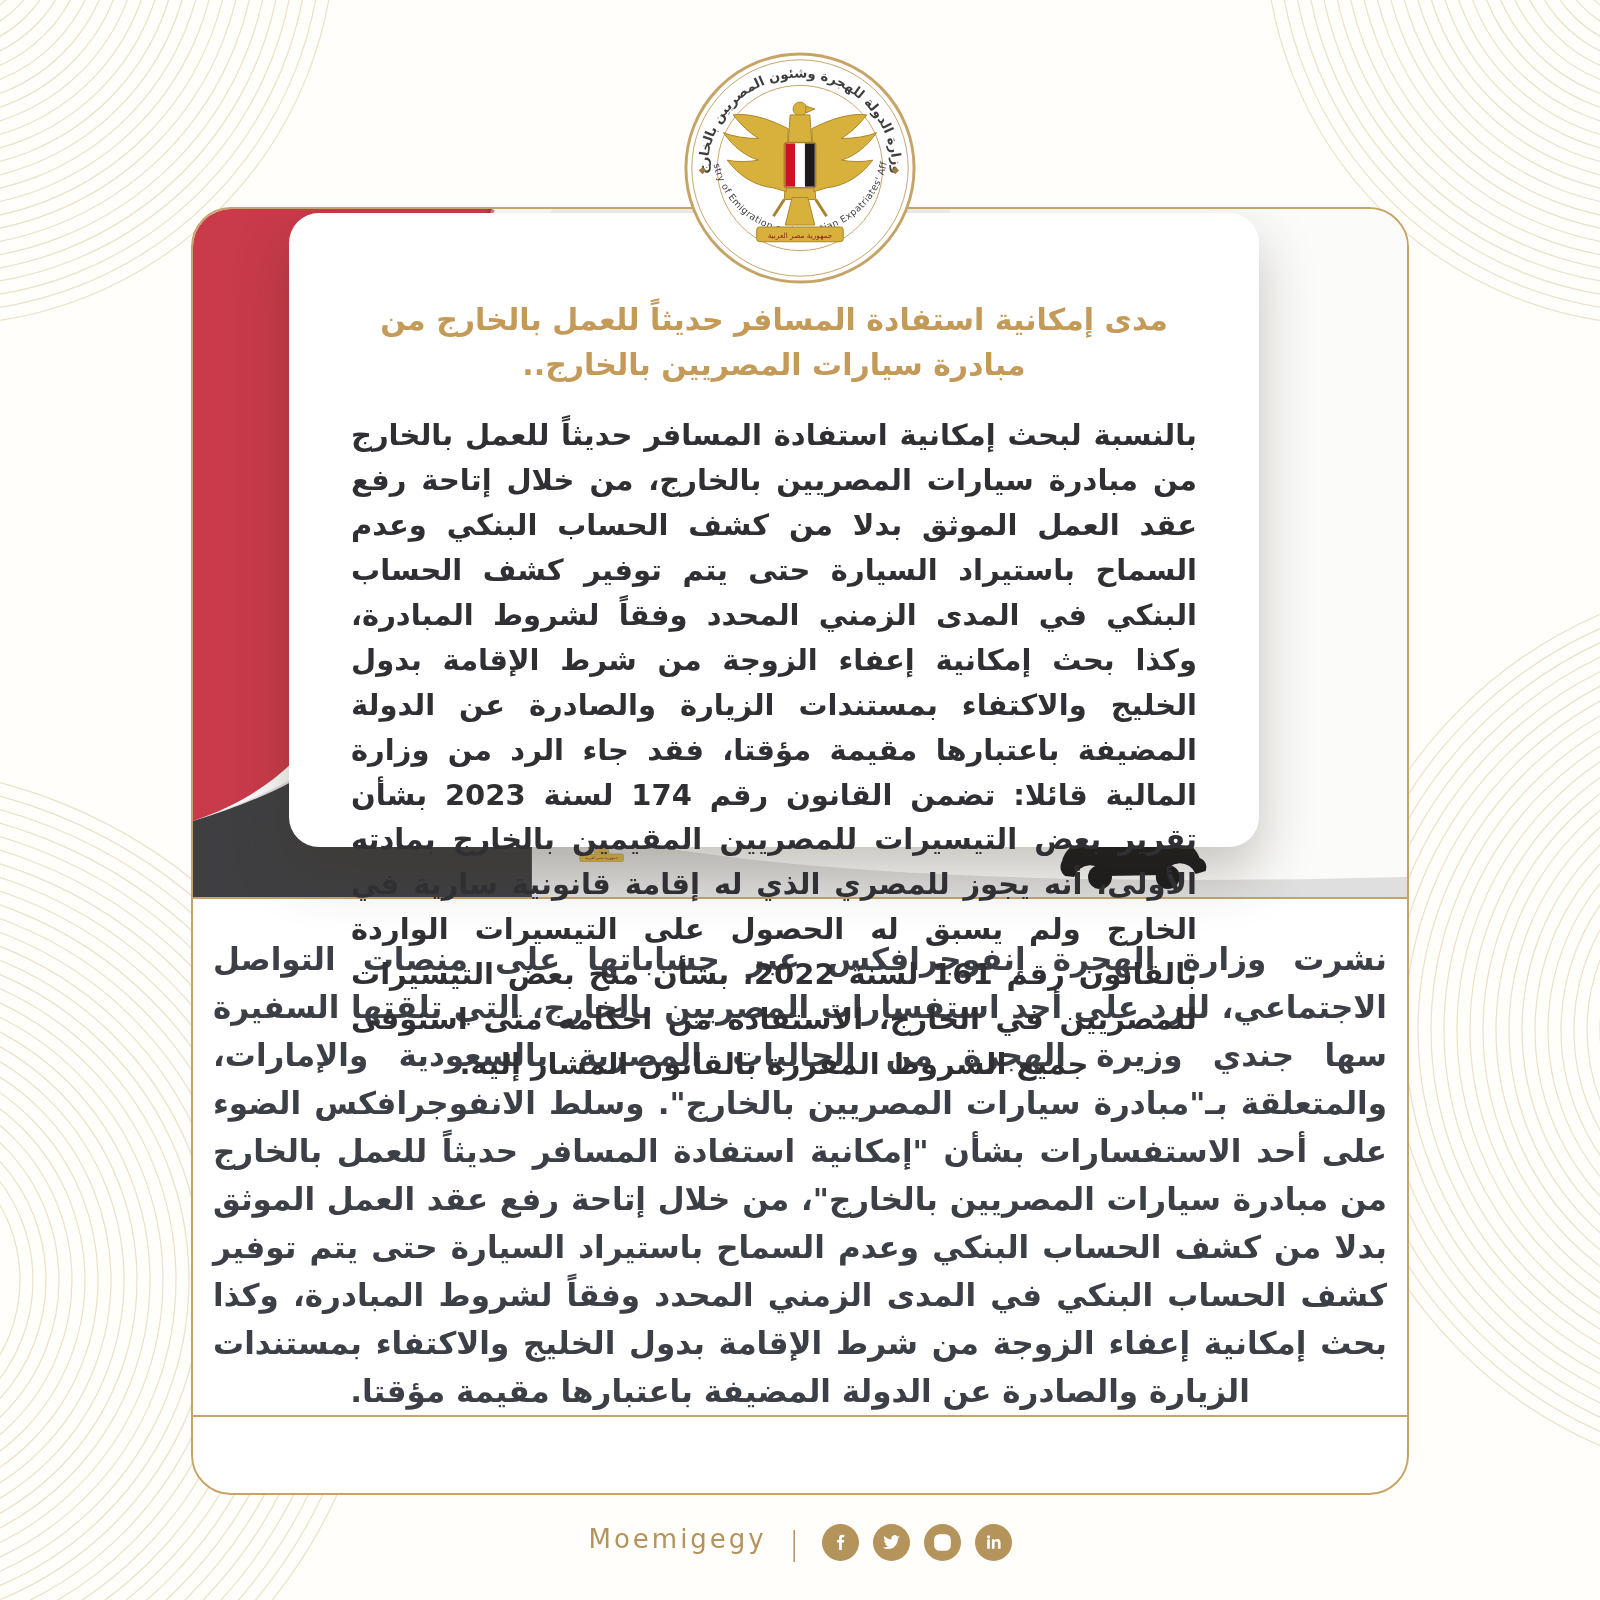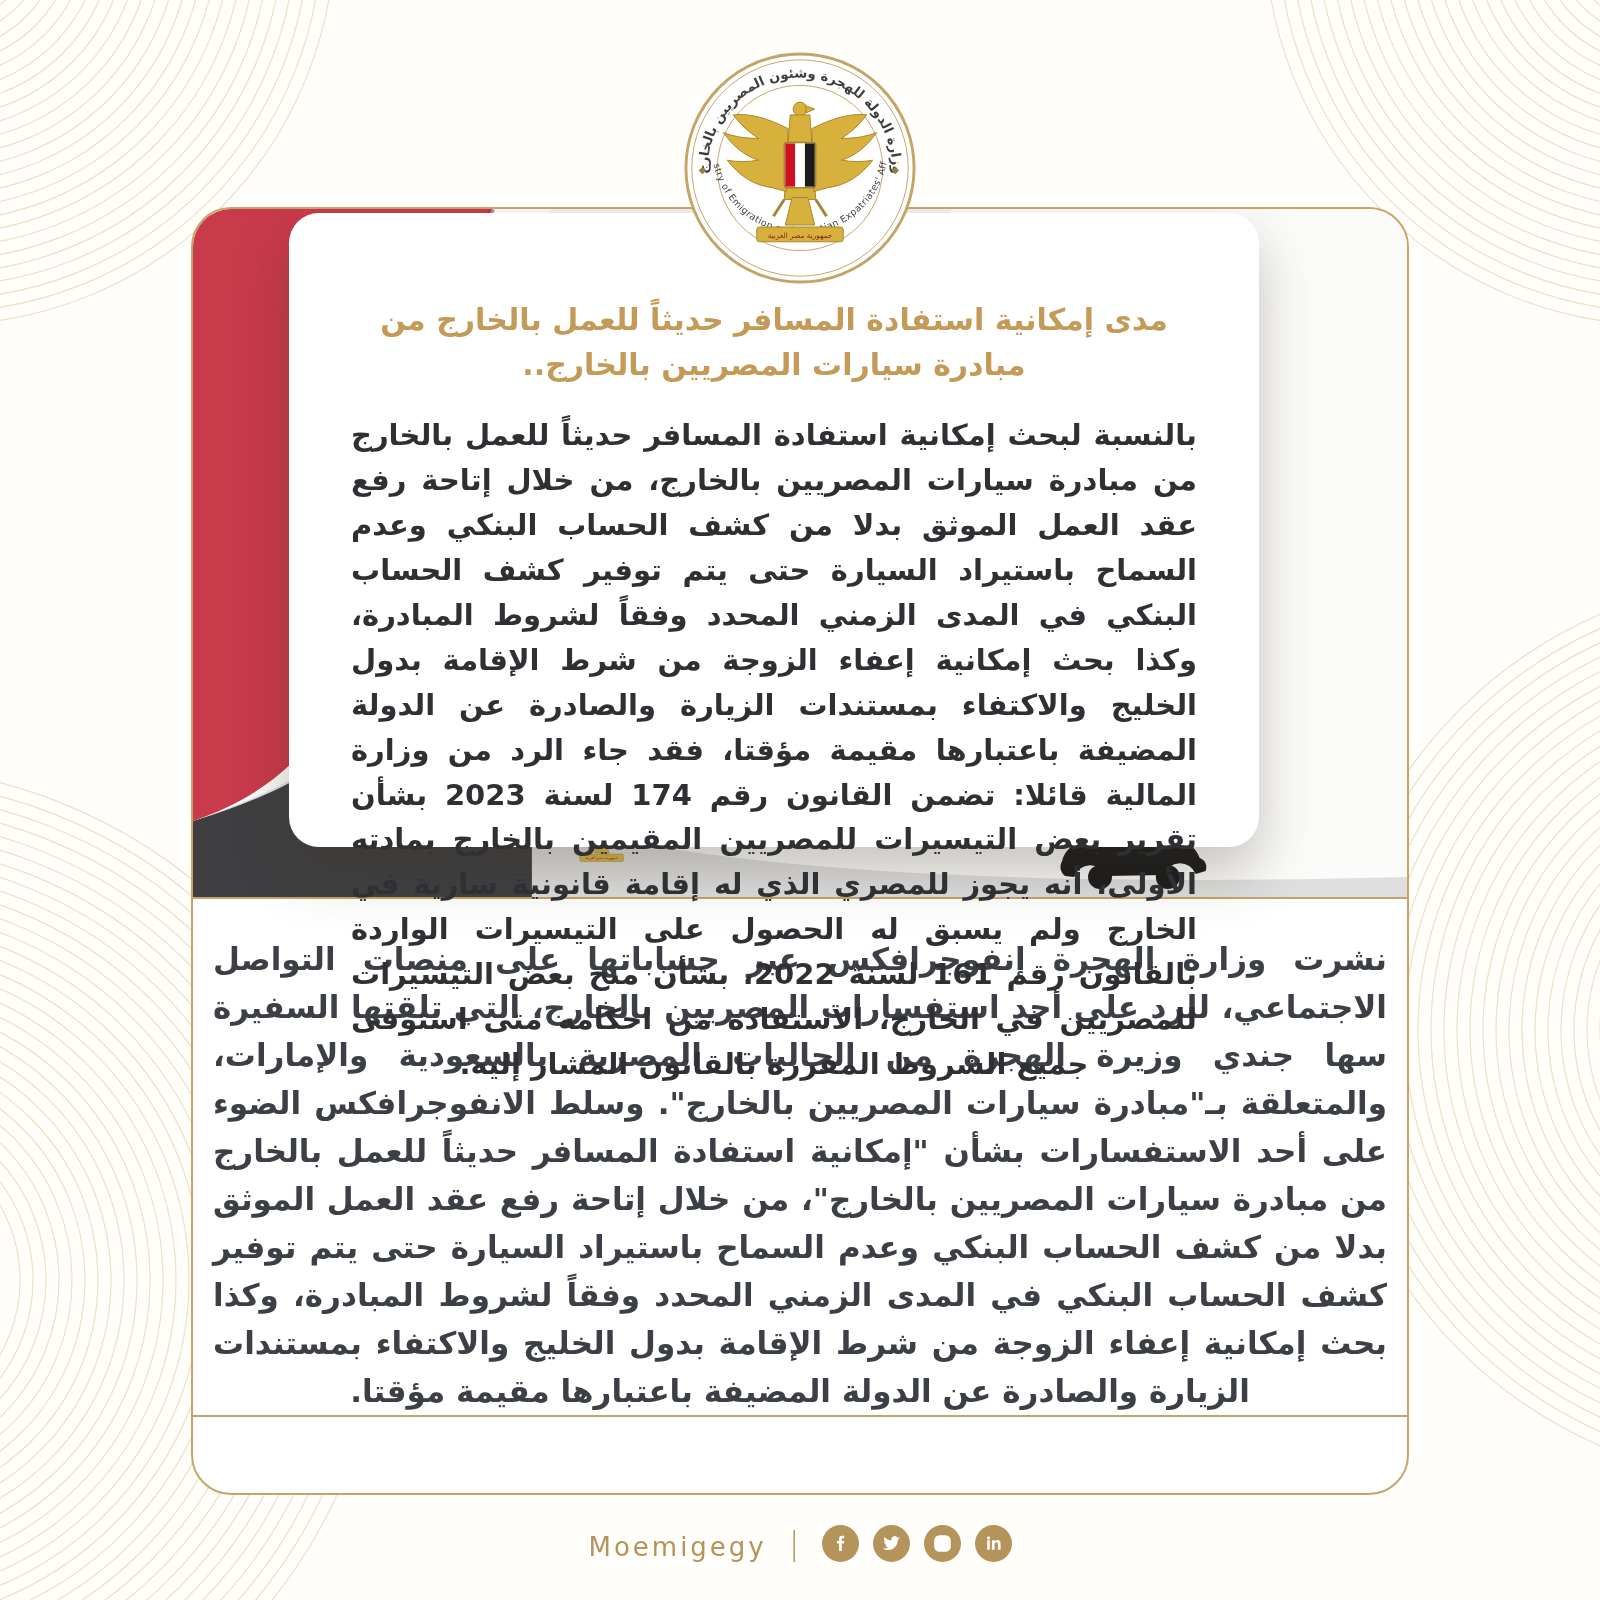--- a/index.html
+++ b/index.html
@@ -24,21 +24,21 @@
         margin:0 28px 26px}
   .quote-body{color:#303034;font-size:29px;font-weight:700;line-height:1.55;text-align:justify;
         text-align-last:center;margin:0}
   .gold-line{border:none;border-top:2px solid #c6a468;margin:0;flex:none;width:100%}
   .summary-sec{flex:1;padding:36px 20px 0;direction:rtl}
   .summary{color:#3c4046;font-size:31px;font-weight:700;line-height:1.55;text-align:justify;
         text-align-last:center;margin:0}
   .week-sec{height:106px;display:flex;align-items:center;justify-content:center;flex:none}
 
   
-  .site-footer{position:absolute;top:1524px;left:0;width:100%;display:flex;align-items:flex-end;
+  .site-footer{position:absolute;top:1524px;left:0;width:100%;display:flex;align-items:flex-start;
         justify-content:center;gap:22px;z-index:1}
   .handle{color:#b5945c;font-size:26px;letter-spacing:3px;font-weight:500}
   .sep{color:#b5945c;font-size:32px;font-weight:300}
   .socials{display:flex;gap:14px;align-items:center}
   .social{width:37px;height:37px;border-radius:50%;background:#b5945c;display:flex;
         align-items:center;justify-content:center;border:none;padding:0;cursor:pointer}
   .social svg{width:21px;height:21px;fill:#fff;display:block}
 </style>
 </head>
 <body>

